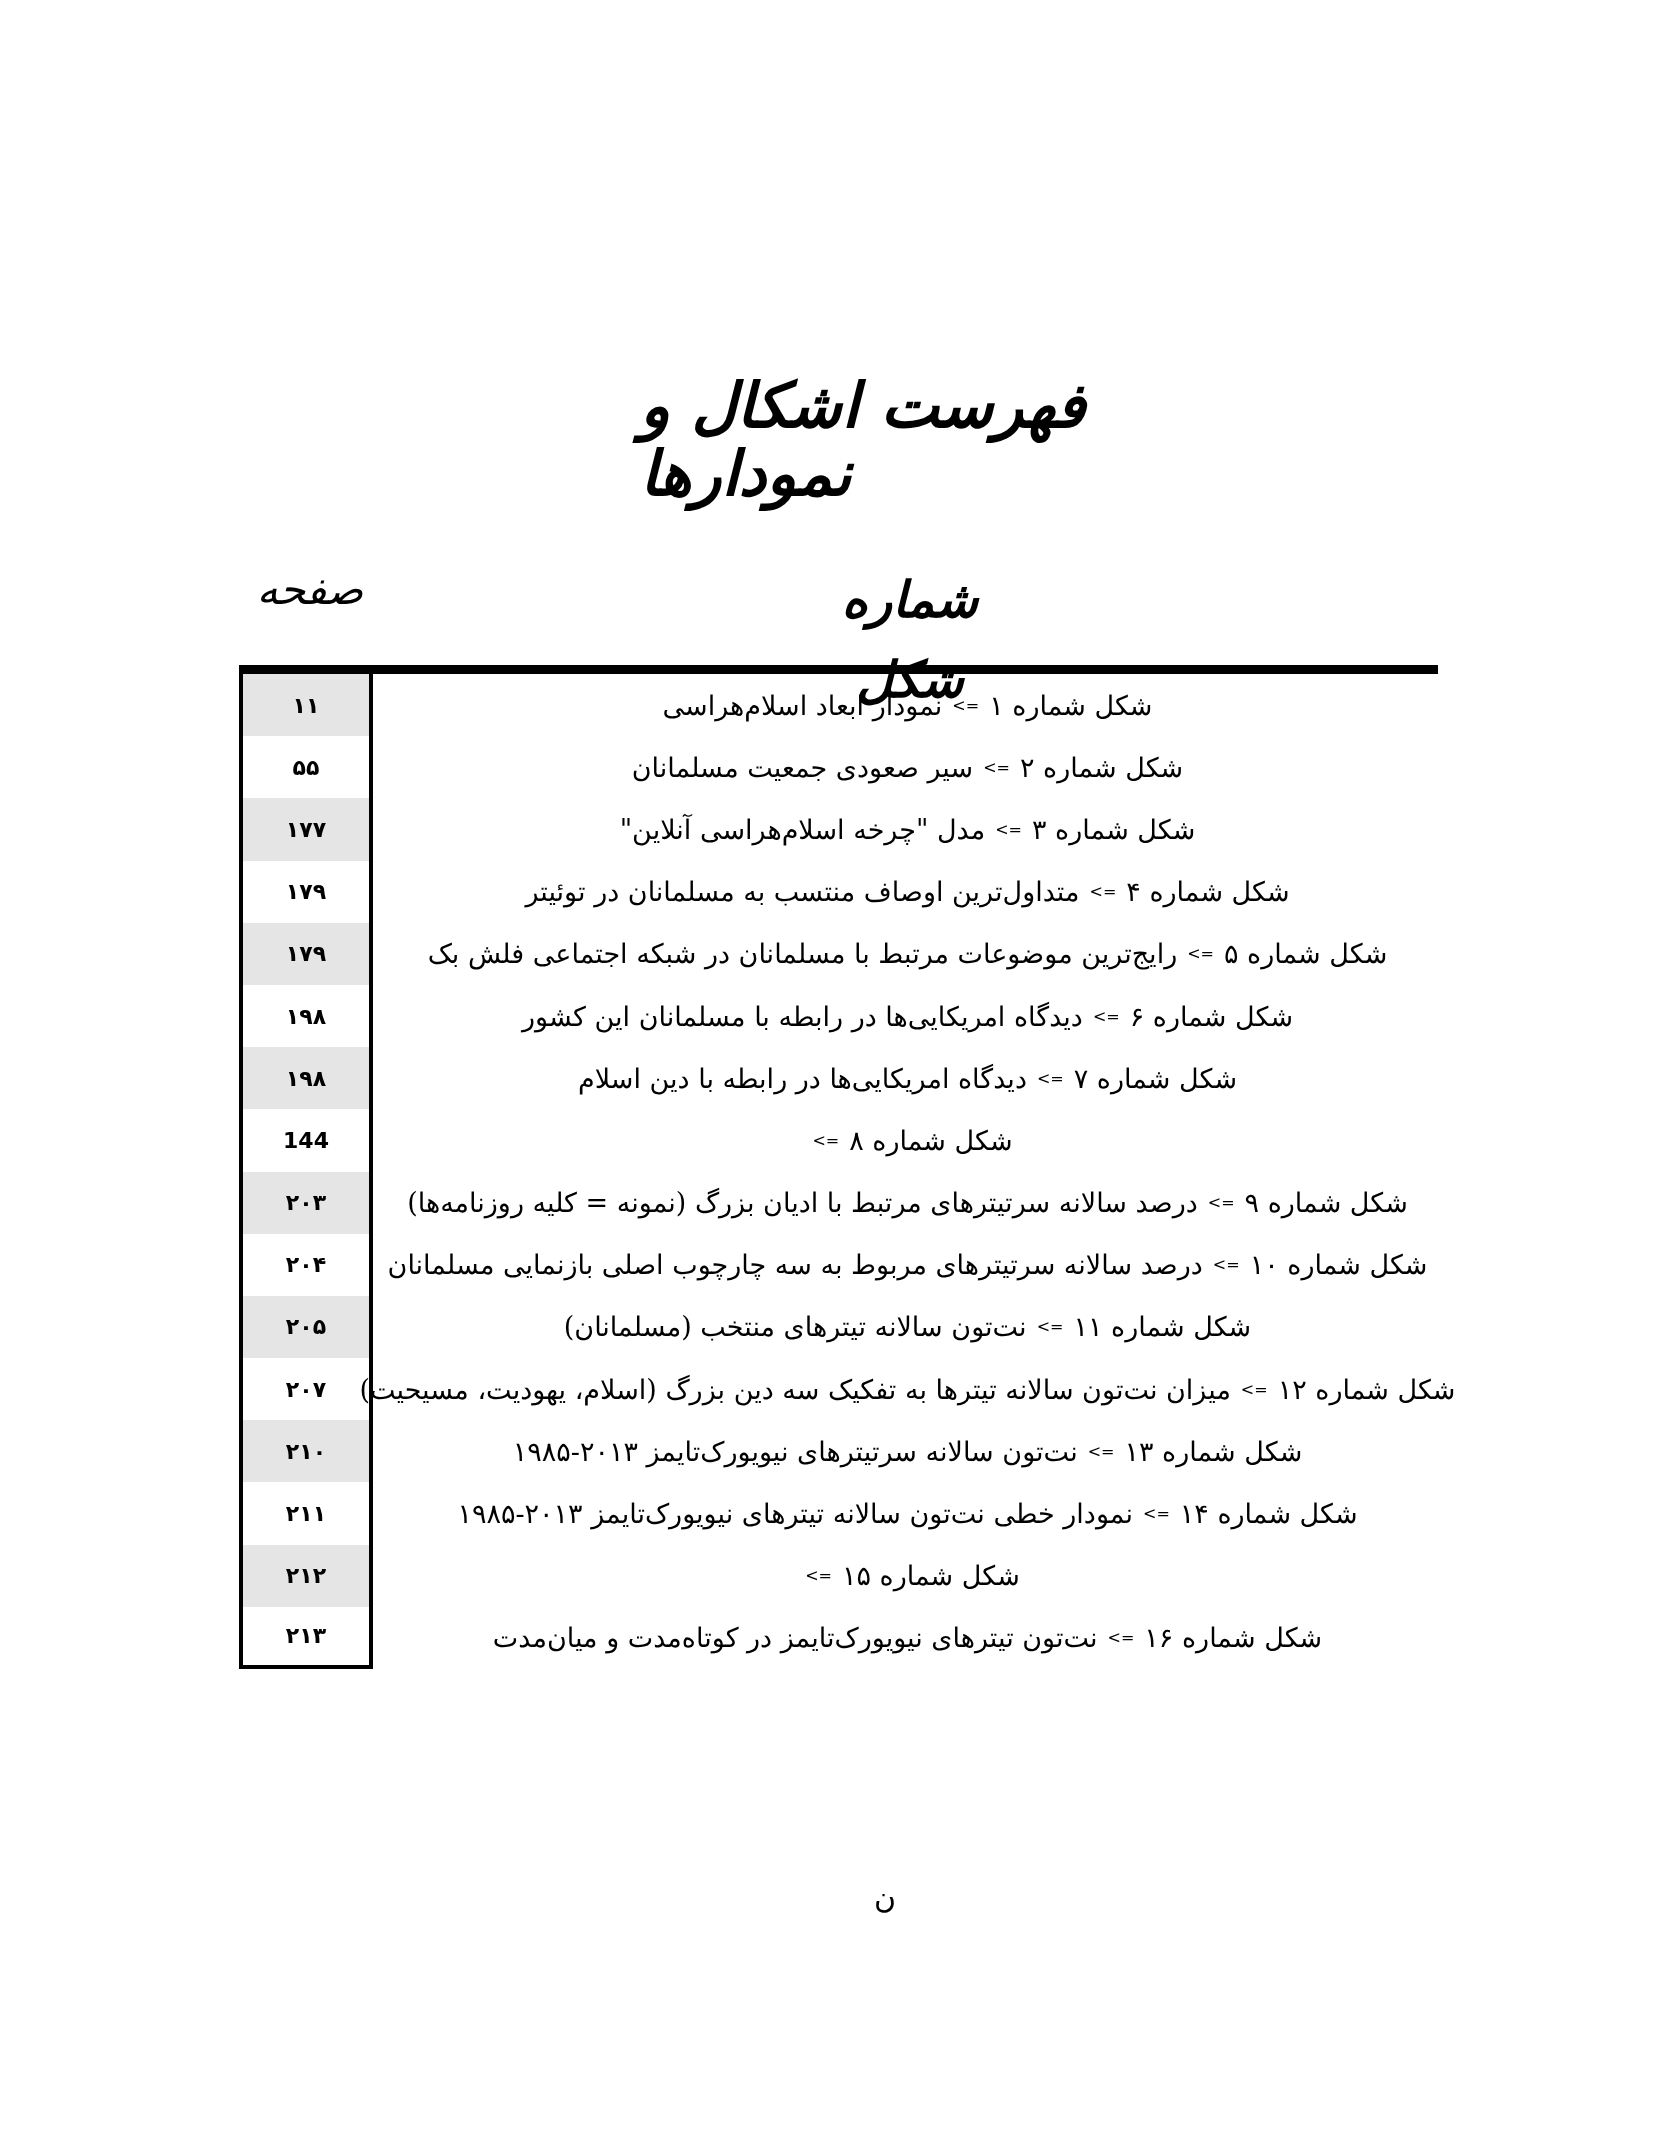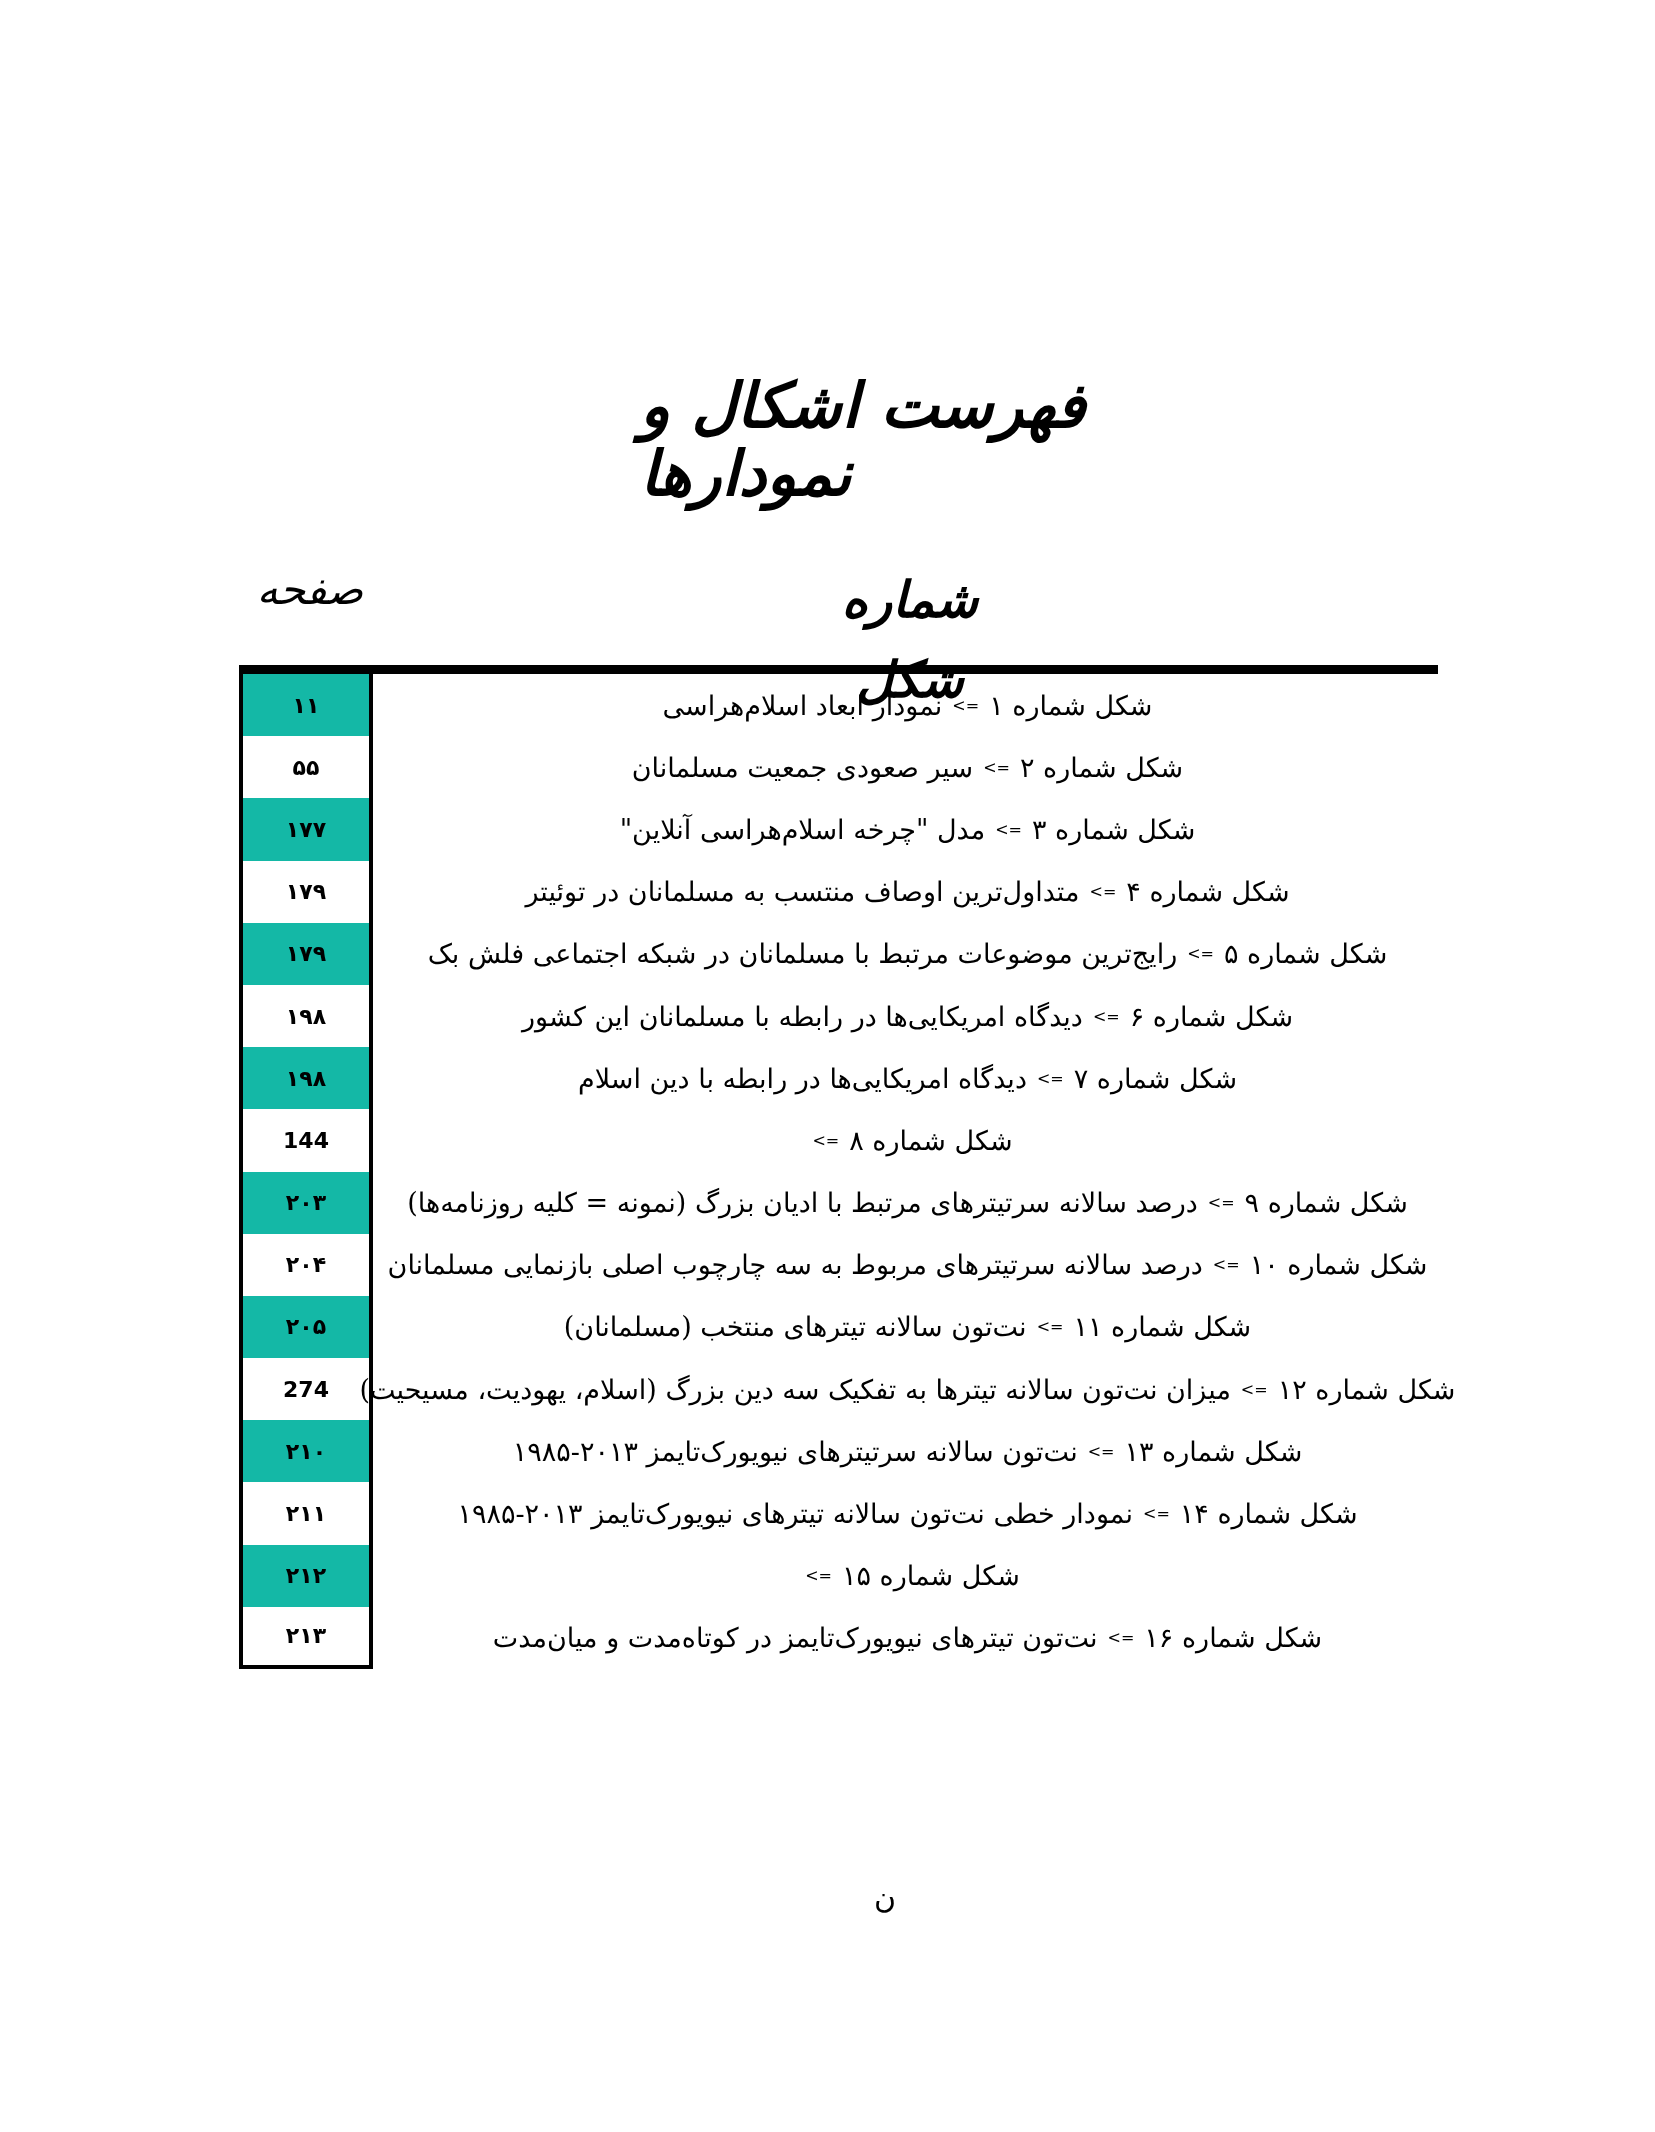--- a/index.html
+++ b/index.html
@@ -14,21 +14,21 @@
   .hdr-figure { position:absolute; left:780px; top:560px; width:260px; text-align:center;
                 font-family:"DejaVu Sans", sans-serif; font-weight:bold; font-style:italic;
                 font-size:50px; line-height:80px; direction:rtl; }
   .rule { position:absolute; left:239px; top:665px; width:1199px; height:9px; background:#000; }
   .table { position:absolute; left:239px; top:674px; width:1199px; }
   .row { position:relative; height:62.2px; }
   .page-cell { position:absolute; left:0; top:0; width:134px; height:100%;
                border-left:4px solid #000; border-right:4px solid #000; box-sizing:border-box;
                display:flex; align-items:center; justify-content:center;
                font-family:"DejaVu Sans", sans-serif; font-weight:bold; font-size:22px; }
-  .row.shaded .page-cell { background:#14b8a6; }
+  .row.shaded .page-cell { background:#e5e5e5; }
   .row:last-child .page-cell { border-bottom:4px solid #000; }
   .fig-cell { position:absolute; left:138px; right:0; top:0; height:100%;
               display:flex; align-items:center; justify-content:center;
               direction:rtl; font-family:"DejaVu Serif", serif; font-size:27px; white-space:nowrap; }
   .fig-label { }
   .arrow { font-size:16px; margin:0 10px; }
   .fig-caption { }
   .footer { position:absolute; left:835px; top:1880px; width:100px; text-align:center;
             font-family:"DejaVu Serif", serif; font-size:30px; direction:rtl; }
 </style>
@@ -123,21 +123,21 @@
   </div>
   <div class="row shaded">
     <div class="page-cell">۲۰۵</div>
     <div class="fig-cell">
       <span class="fig-label">شکل شماره ۱۱</span>
       <span class="arrow">=&gt;</span>
       <span class="fig-caption">نت‌تون سالانه تیترهای منتخب (مسلمانان)</span>
     </div>
   </div>
   <div class="row">
-    <div class="page-cell">274</div>
+    <div class="page-cell">۲۰۷</div>
     <div class="fig-cell">
       <span class="fig-label">شکل شماره ۱۲</span>
       <span class="arrow">=&gt;</span>
       <span class="fig-caption">میزان نت‌تون سالانه تیترها به تفکیک سه دین بزرگ (اسلام، یهودیت، مسیحیت)</span>
     </div>
   </div>
   <div class="row shaded">
     <div class="page-cell">۲۱۰</div>
     <div class="fig-cell">
       <span class="fig-label">شکل شماره ۱۳</span>

